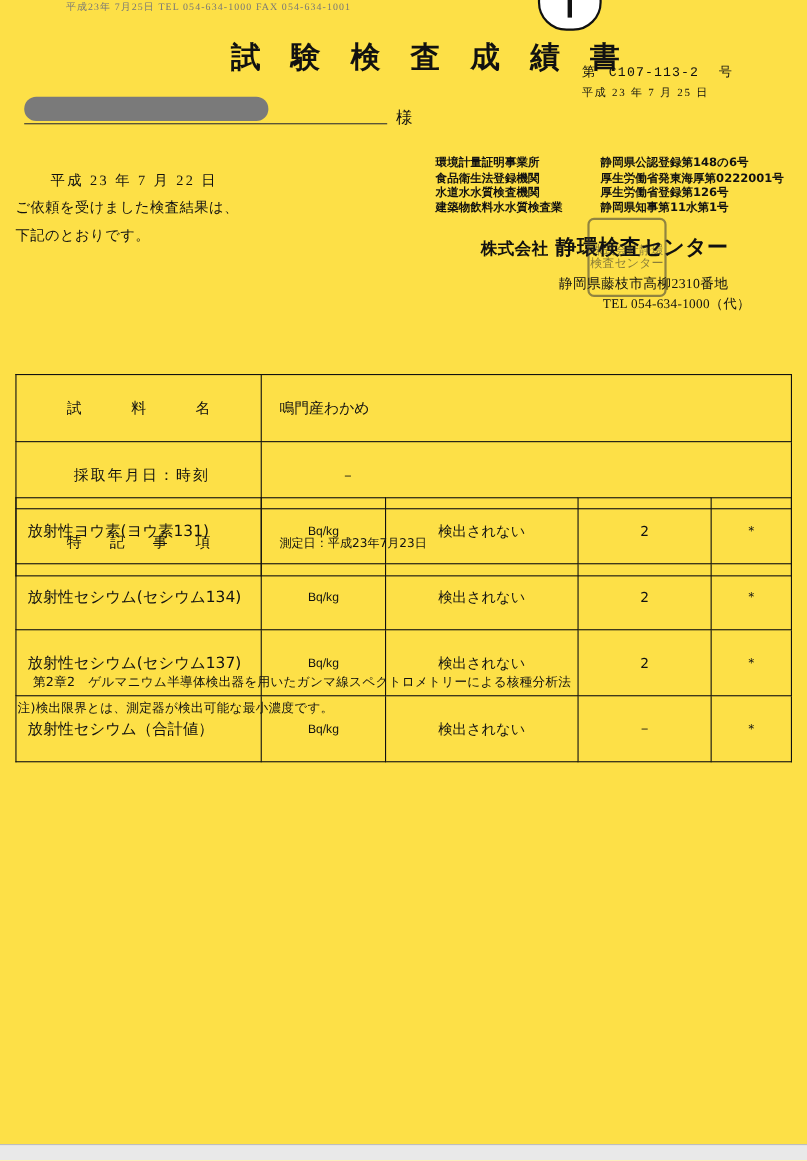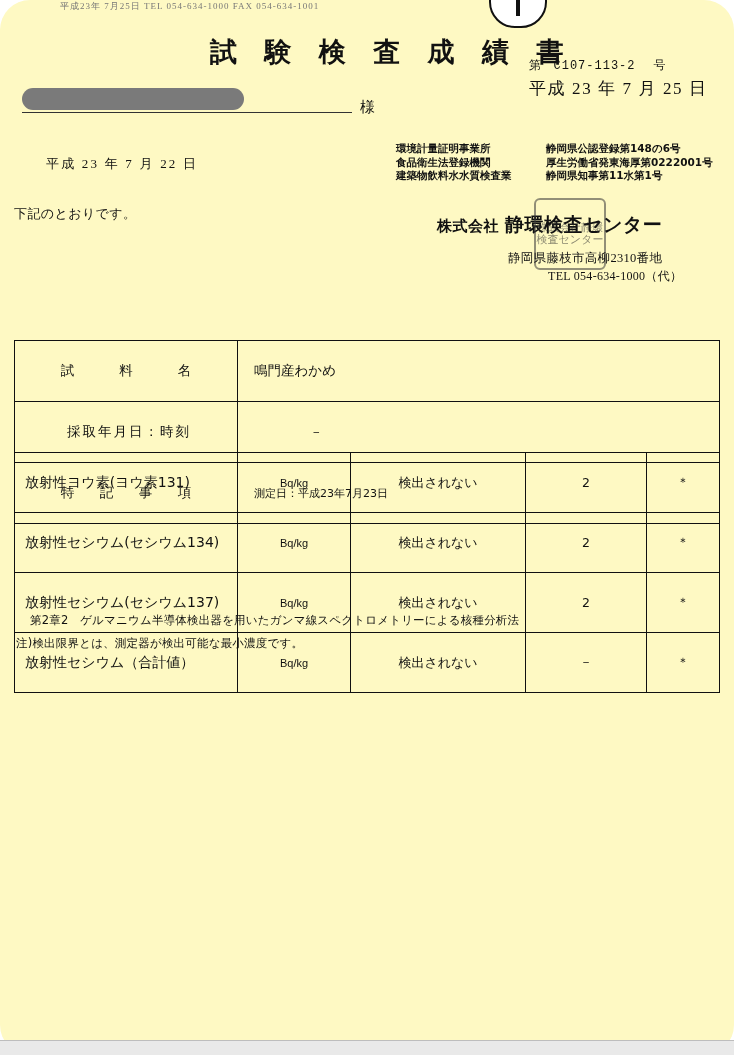--- a/index.html
+++ b/index.html
@@ -13,22 +13,21 @@
     position: relative;
     font-family: "Liberation Serif", "DejaVu Serif", serif;
     color: #111;
     overflow: hidden;
   }
   .page {
     position: absolute;
     left: 0; top: 0;
     width: 734px;
     height: 1055px;
-    background: #fef9c3;
-    border-radius: 30px;
+    background: #fde047;
   }
   
   .scan-top-line {
     position: absolute;
     left: 60px; top: 0px;
     width: 600px; height: 10px;
     overflow: hidden;
     font-size: 9px;
     color: #777;
     letter-spacing: 1px;
@@ -59,21 +58,21 @@
     letter-spacing: 0.5px;
     white-space: nowrap;
   }
   .doc-no .label { margin-right: 12px; }
   .doc-no .num { font-family: "Liberation Mono", "DejaVu Sans Mono", monospace; letter-spacing: 1px;}
   .doc-no .suffix { margin-left: 18px; }
 
   .doc-date {
     position: absolute;
     left: 529px; top: 77px;
-    font-size: 17px;
+    font-size: 10px;
     letter-spacing: 1.6px;
     white-space: nowrap;
   }
 
   
   .redact-bar {
     position: absolute;
     left: 22px; top: 88px;
     width: 222px; height: 22px;
     background: #7a7a7a;
@@ -290,30 +289,34 @@
     <span class="label">第</span><span class="num">C107-113-2</span><span class="suffix">号</span>
   </div>
 
   <div class="doc-date">平成 23 年 7 月 25 日</div>
 
   <div class="redact-bar"></div>
   <div class="recipient-rule"></div>
   <div class="recipient-sama">様</div>
 
   <div class="req-date">平成 23 年 7 月 22 日</div>
+  <div class="req-line1">ご依頼を受けました検査結果は、</div>
   <div class="req-line2">下記のとおりです。</div>
 
   <div class="regs">
     <span class="row">
       <span class="c1">環境計量証明事業所</span><span class="c2">静岡県公認登録第148の6号</span>
     </span>
     <span class="row">
       <span class="c1">食品衛生法登録機関</span><span class="c2">厚生労働省発東海厚第0222001号</span>
     </span>
     <span class="row">
+      <span class="c1">水道水水質検査機関</span><span class="c2">厚生労働省登録第126号</span>
+    </span>
+    <span class="row">
       <span class="c1">建築物飲料水水質検査業</span><span class="c2">静岡県知事第11水第1号</span>
     </span>
   </div>
 
   <div class="company">
     <span class="corp">株式会社</span><span>静環検査センター</span>
   </div>
 
   <div class="seal">
     <span class="seal-text">株式会社静環検査センター</span>

